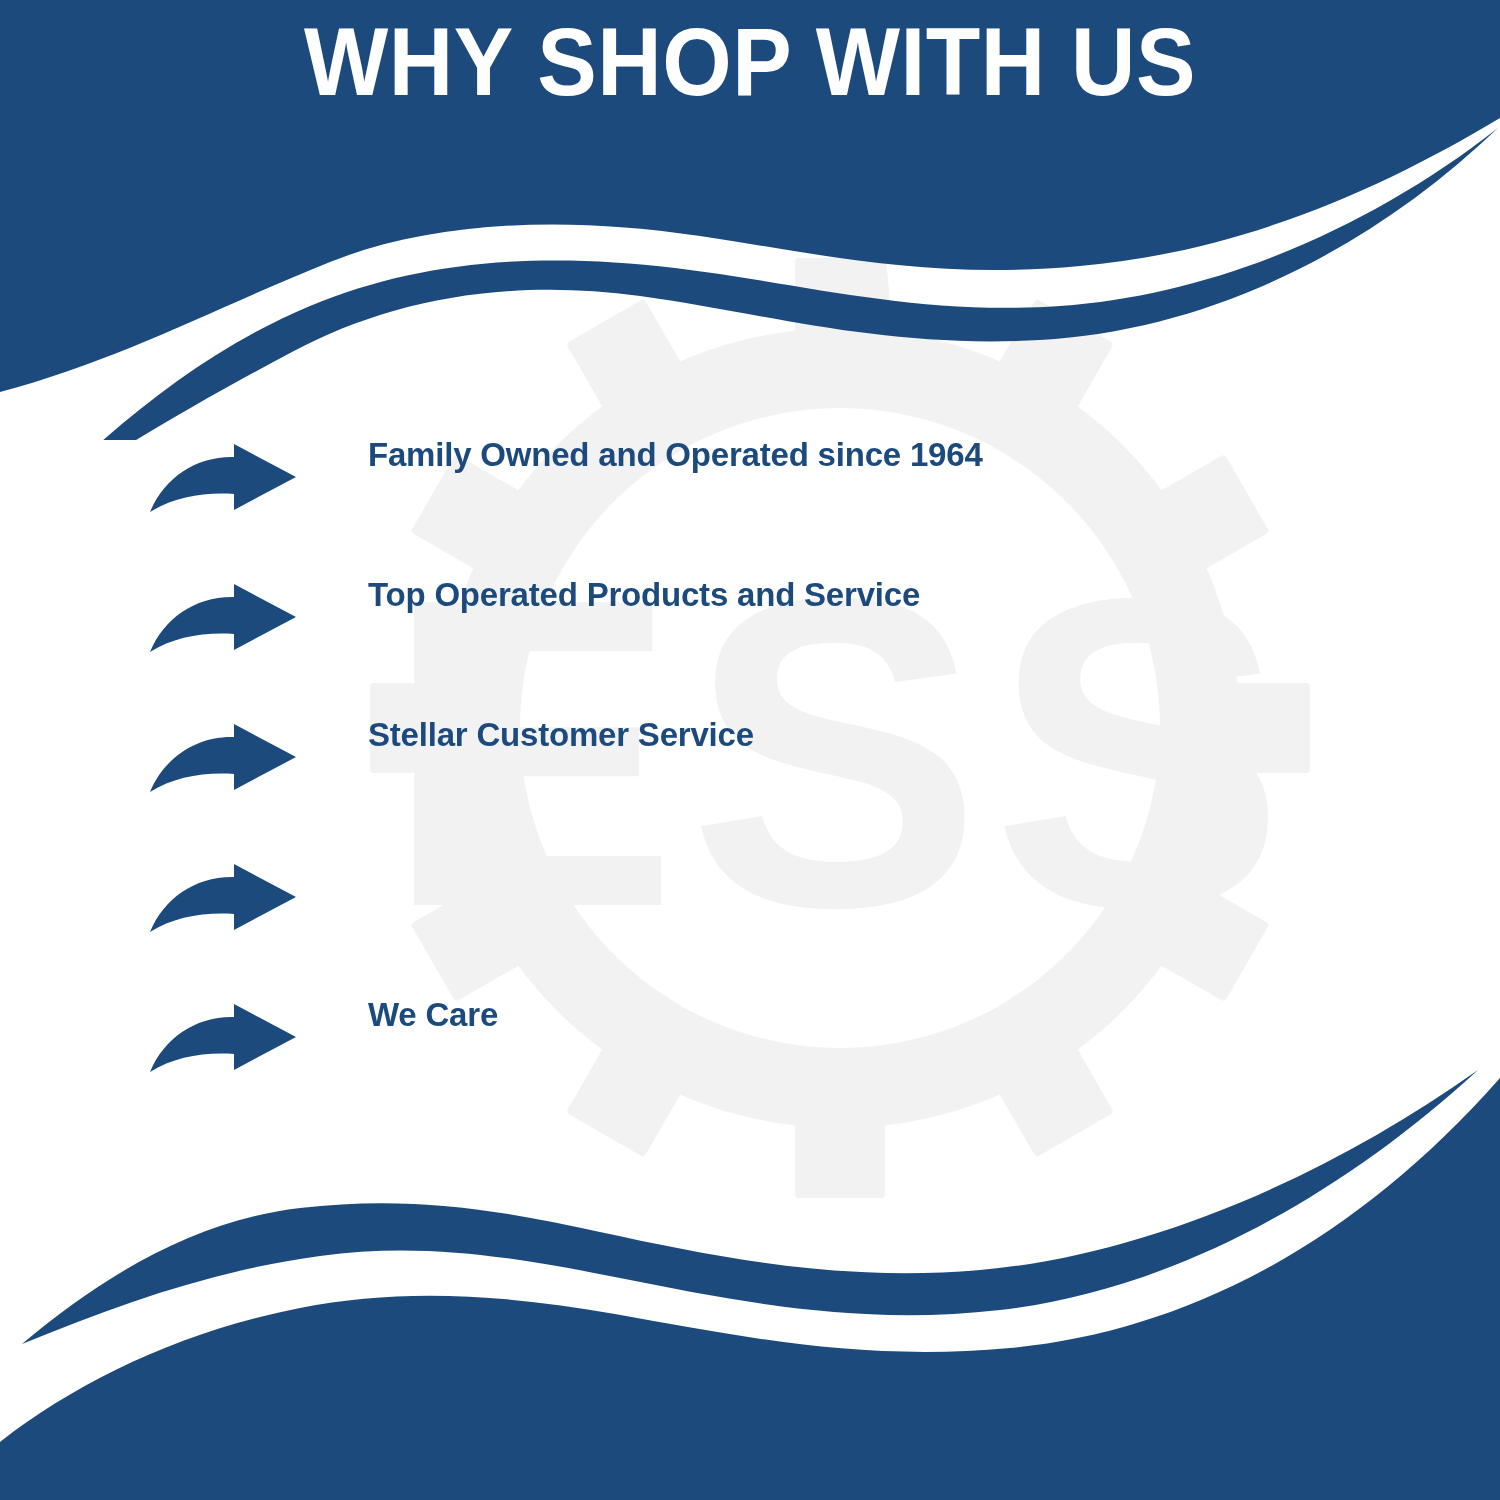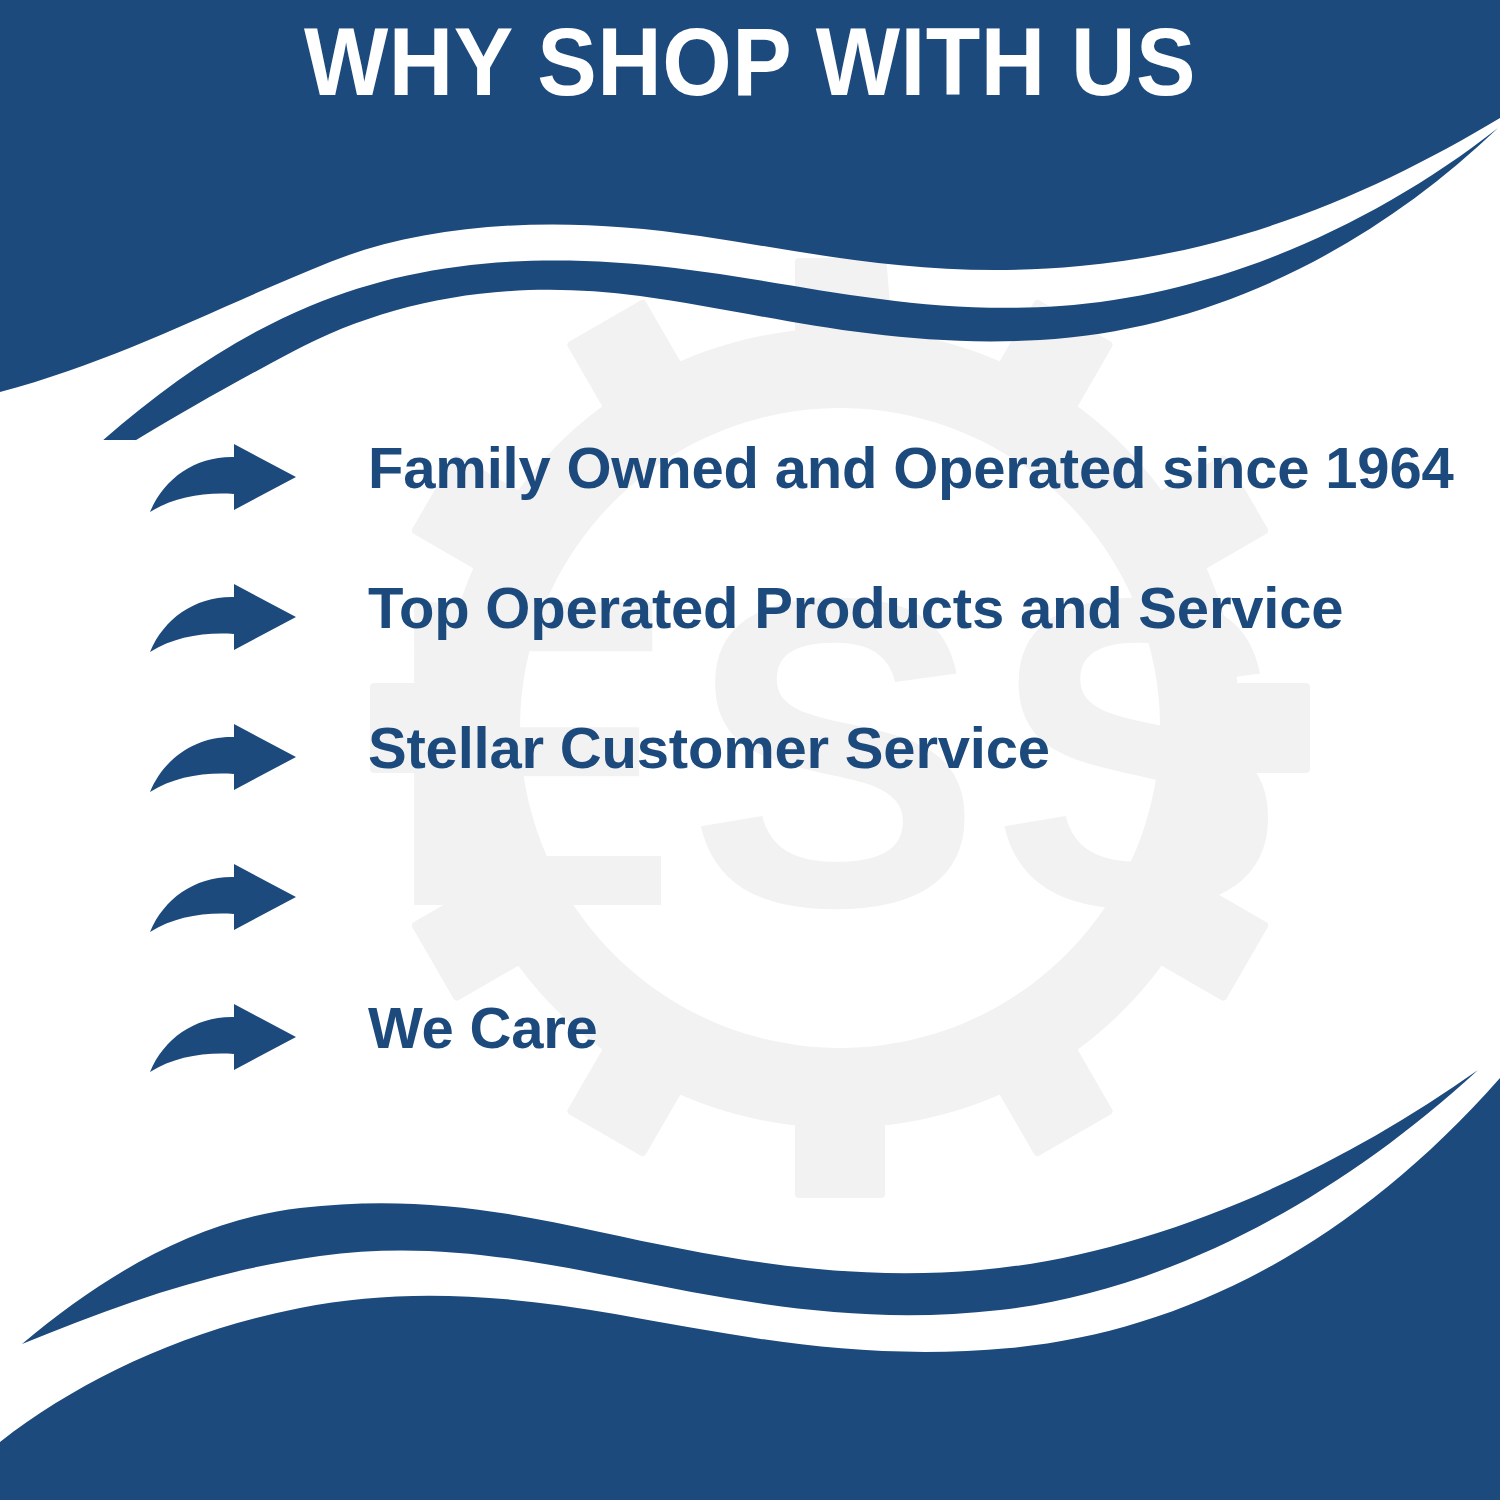--- a/index.html
+++ b/index.html
@@ -82,21 +82,21 @@
     left: 148px;
     top: 14px;
     width: 150px;
     height: 72px;
   }
   .feature-text {
     position: absolute;
     left: 368px;
     top: 8px;
     color: #1d4a7d;
-    font-size: 58px;
+    font-size: 33px;
     line-height: 1.05;
     font-weight: 600;
     letter-spacing: -0.2px;
     white-space: nowrap;
   }
 </style>
 </head>
 <body>
 
 <div id="poster">

